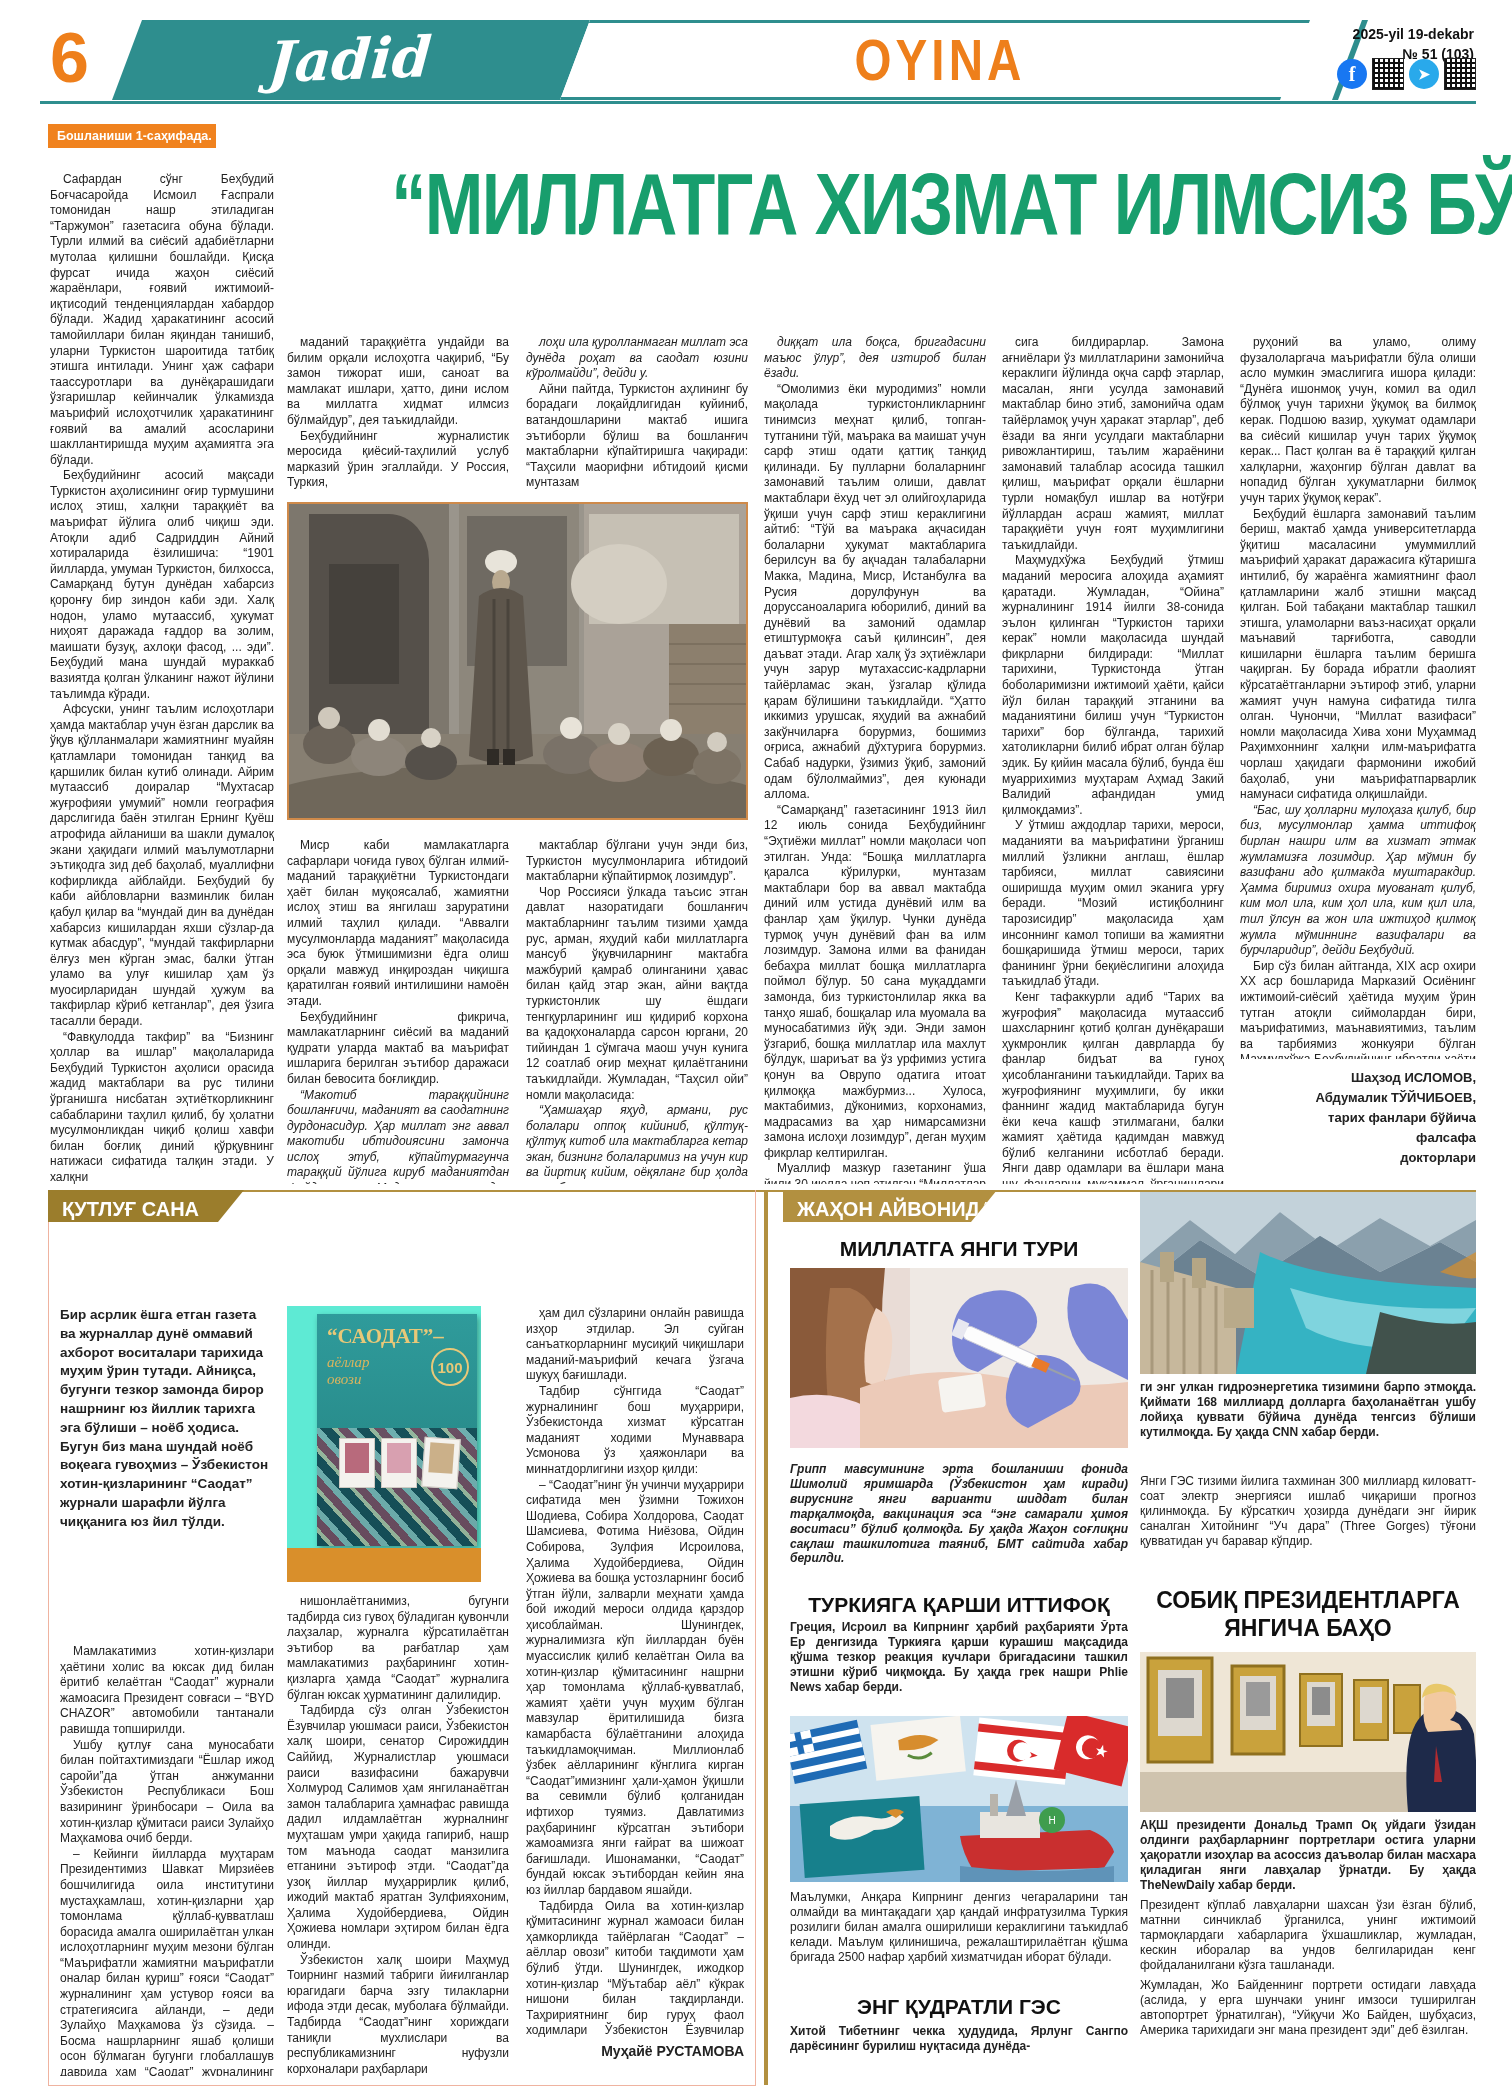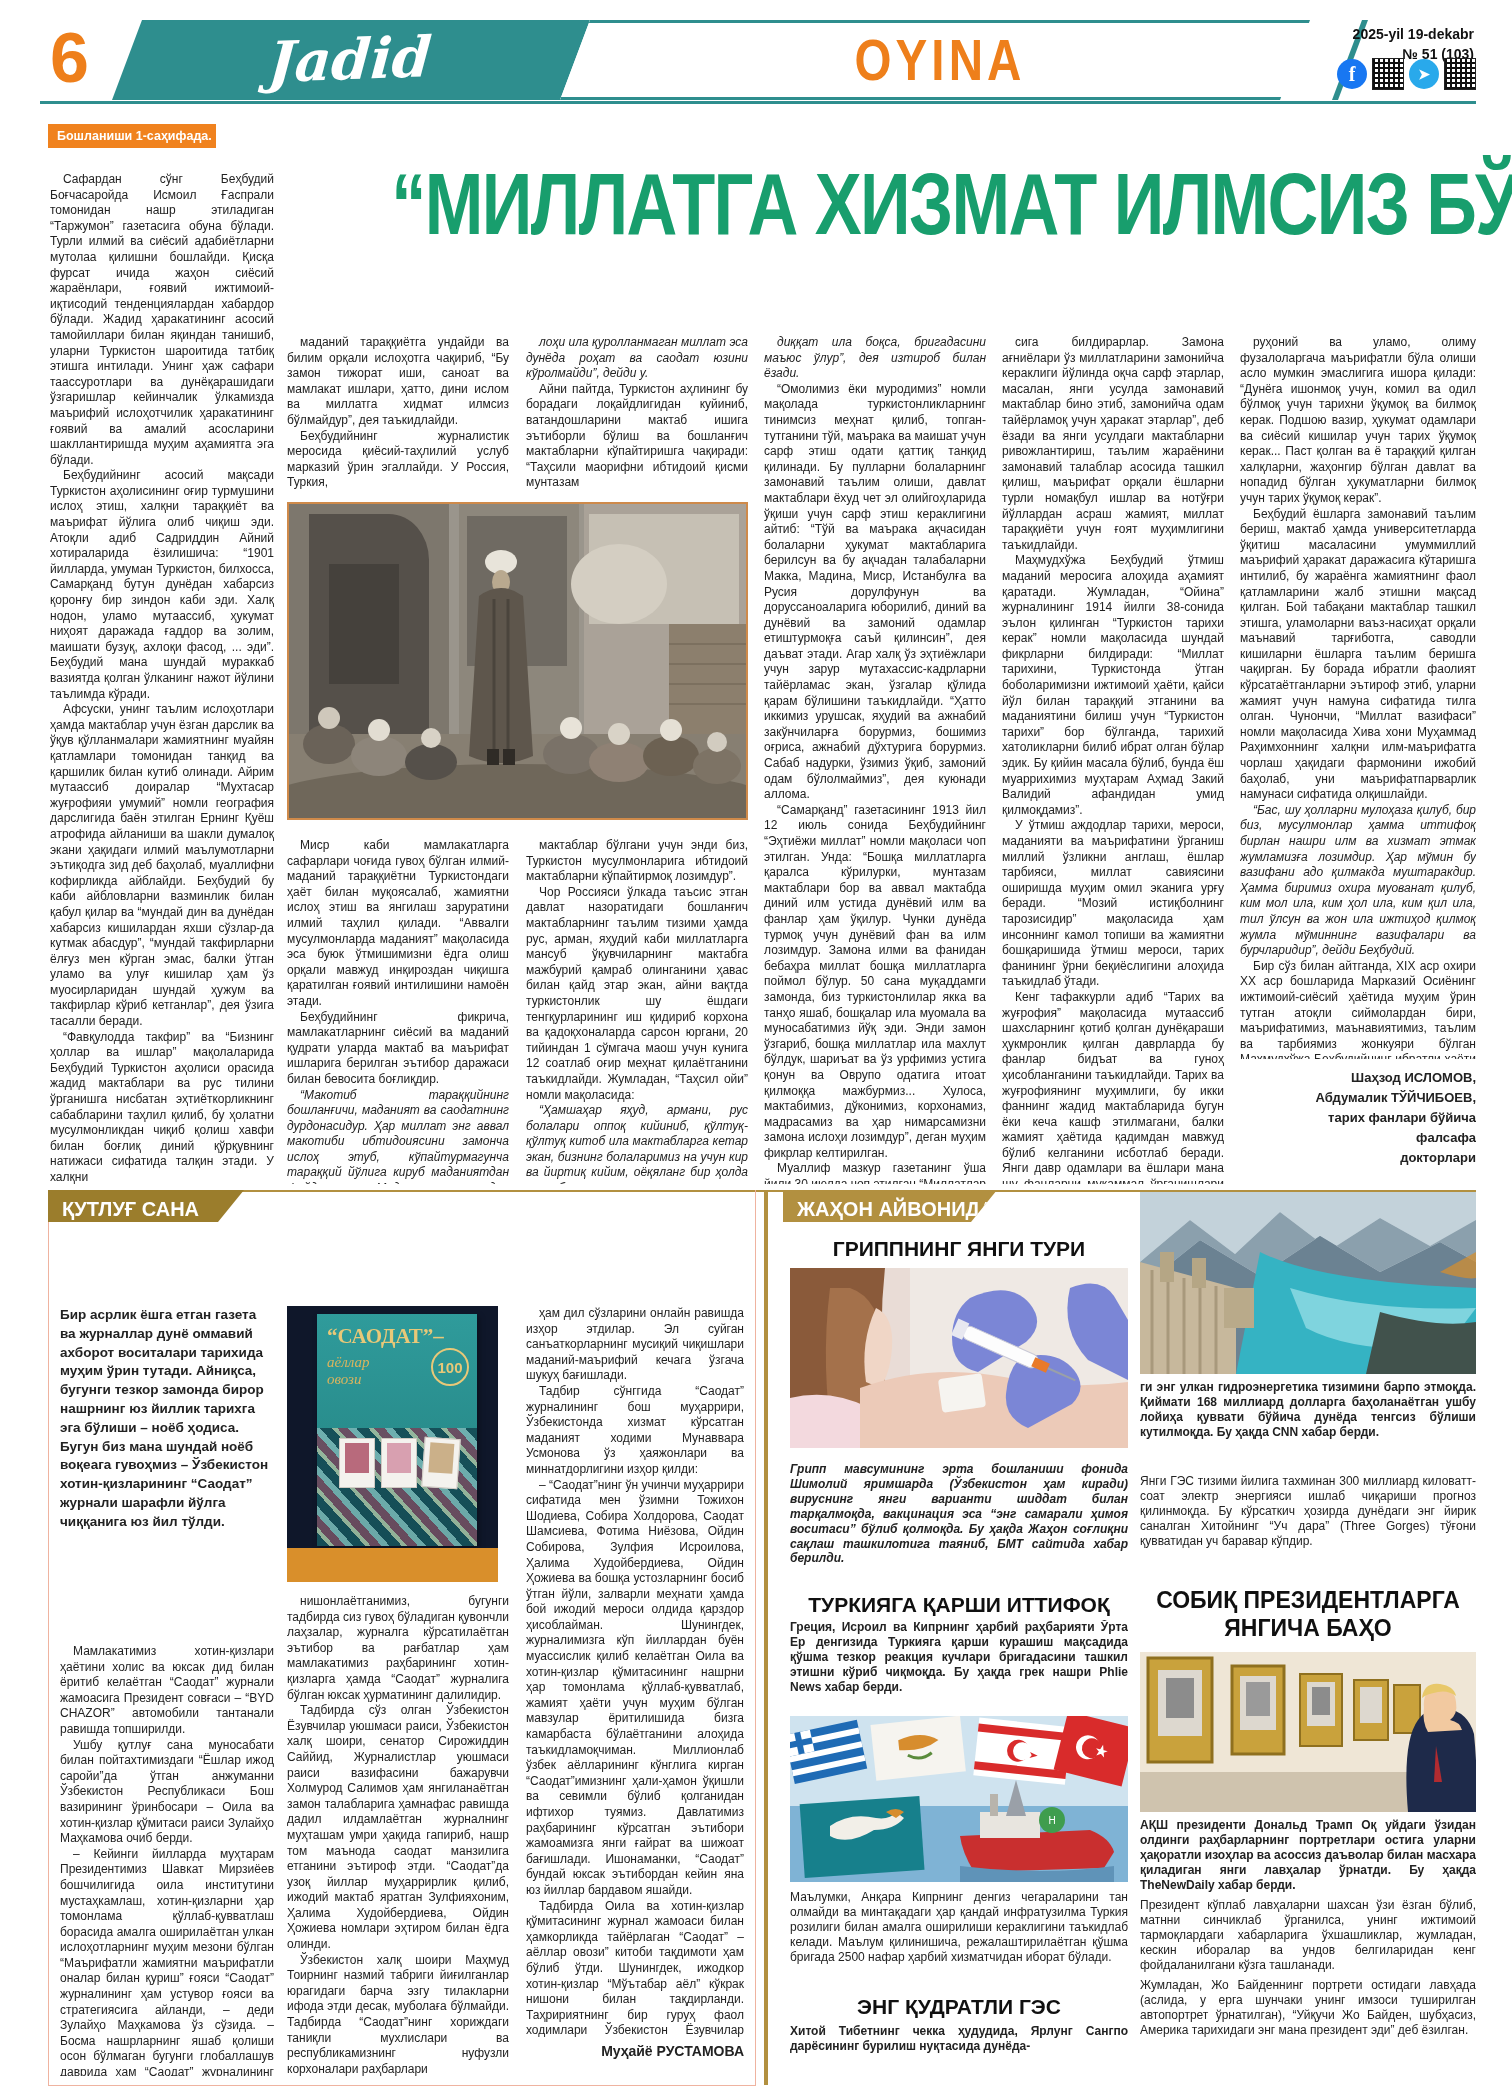--- a/index.html
+++ b/index.html
@@ -49,21 +49,21 @@
   .k-left{left:48px;top:1190px;width:196px;background:#9b7d2c;}
   .k-right{left:783px;top:1190px;width:214px;background:#b29040;}
   .saodat-box{position:absolute;left:48px;top:1190px;width:708px;height:896px;border:1px solid #efb3a0;border-top:none;box-sizing:border-box;}
   .gold-bar{position:absolute;left:764px;top:1190px;width:4px;height:895px;background:#b29040;}
   .saodat-title{position:absolute;left:60px;top:1218px;width:686px;text-align:center;color:#c8391c;
                 font-family:"Liberation Serif",serif;font-weight:bold;font-size:64px;line-height:72px;letter-spacing:1px;}
   .lead{font-weight:bold;text-align:left;font-size:13.5px;line-height:18.8px;}
   .wh{position:absolute;font-weight:800;font-size:21px;line-height:25px;text-align:center;color:#101010;}
   .wtext{position:absolute;overflow:hidden;text-align:justify;font-size:12px;line-height:14.9px;color:#222;}
   
-  .cover-wrap{position:absolute;left:287px;top:1306px;width:211px;height:276px;background:#0f172a;overflow:hidden;}
+  .cover-wrap{position:absolute;left:287px;top:1306px;width:194px;height:276px;background:#5eead4;overflow:hidden;}
   .cover{position:absolute;left:30px;top:8px;width:160px;height:232px;background:linear-gradient(#2f9b9b,#23807f);box-shadow:2px 3px 6px rgba(0,0,0,.35);}
   .cover-title{position:absolute;left:10px;top:10px;color:#e8c878;font-family:"Liberation Serif",serif;font-weight:bold;font-size:21px;}
   .cover-sub{position:absolute;left:10px;top:40px;color:#d9b45e;font-family:"Liberation Serif",serif;font-style:italic;font-size:15px;line-height:17px;width:80px;}
   .cover-badge{position:absolute;right:8px;top:34px;width:34px;height:34px;border-radius:50%;border:2px solid #e8c878;color:#e8c878;
                font-weight:bold;font-size:15px;display:flex;align-items:center;justify-content:center;}
   .cover-ikat{position:absolute;left:0;bottom:0;width:100%;height:118px;
       background:repeating-linear-gradient(48deg,rgba(16,60,72,.75) 0 9px,rgba(236,216,170,.55) 9px 13px,rgba(148,38,70,.6) 13px 21px,rgba(240,240,240,.35) 21px 27px);}
   .mini{position:absolute;bottom:58px;width:34px;height:48px;background:#f4f2ee;border:1px solid #cfcac2;}
   .mini i{display:block;margin:4px auto 0;width:24px;height:30px;}
   .m1{left:22px;} .m2{left:64px;} .m3{left:106px;transform:rotate(4deg);}
@@ -236,21 +236,21 @@
       <p class="para">Ўзбекистон халқ шоири Маҳмуд Тоирнинг назмий табриги йиғилганлар юрагидаги барча эзгу тилакларни ифода этди десак, муболаға бўлмайди. Тадбирда “Саодат”нинг хориждаги таниқли мухлислари ва республикамизнинг нуфузли корхоналари раҳбарлари</p>
     </div>
   <div class="col" style="left:526px;top:1306px;width:218px;height:732px;">
       <p class="para">ҳам дил сўзларини онлайн равишда изҳор этдилар. Эл суйган санъаткорларнинг мусиқий чиқишлари маданий-маърифий кечага ўзгача шукуҳ бағишлади.</p>
       <p class="para">Тадбир сўнггида “Саодат” журналининг бош муҳаррири, Ўзбекистонда хизмат кўрсатган маданият ходими Мунаввара Усмонова ўз ҳаяжонлари ва миннатдорлигини изҳор қилди:</p>
       <p class="para">– “Саодат”нинг ўн учинчи муҳаррири сифатида мен ўзимни Тожихон Шодиева, Собира Холдорова, Саодат Шамсиева, Фотима Ниёзова, Ойдин Собирова, Зулфия Исроилова, Ҳалима Худойбердиева, Ойдин Ҳожиева ва бошқа устозларнинг босиб ўтган йўли, залварли меҳнати ҳамда бой ижодий мероси олдида қарздор ҳисоблайман. Шунингдек, журналимизга кўп йиллардан буён муассислик қилиб келаётган Оила ва хотин-қизлар қўмитасининг нашрни ҳар томонлама қўллаб-қувватлаб, жамият ҳаёти учун муҳим бўлган мавзулар ёритилишида бизга камарбаста бўлаётганини алоҳида таъкидламоқчиман. Миллионлаб ўзбек аёлларининг кўнглига кирган “Саодат”имизнинг ҳали-ҳамон ўқишли ва севимли бўлиб қолганидан ифтихор туямиз. Давлатимиз раҳбарининг кўрсатган эътибори жамоамизга янги ғайрат ва шижоат бағишлади. Ишонаманки, “Саодат” бундай юксак эътибордан кейин яна юз йиллар бардавом яшайди.</p>
       <p class="para">Тадбирда Оила ва хотин-қизлар қўмитасининг журнал жамоаси билан ҳамкорликда тайёрлаган “Саодат” – аёллар овози” китоби тақдимоти ҳам бўлиб ўтди. Шунингдек, ижодкор хотин-қизлар “Мўътабар аёл” кўкрак нишони билан тақдирланди. Таҳририятнинг бир гуруҳ фаол ходимлари Ўзбекистон Ёзувчилар уюшмаси ҳамда Журналистлар уюшмаси аъзолигига қабул қилинди. “Саодат”нинг қутлуғ санаси катта байрамга айланиб кетди.</p>
     </div>
   <div class="col" style="left:526px;top:2044px;width:218px;height:26px;font-size:14px;text-align:right;font-weight:bold;">Муҳайё РУСТАМОВА</div>
 
-  <div class="wh" style="left:790px;top:1236px;width:338px;">ГРИППНИНГ ЯНГИ ТУРИ</div>
+  <div class="wh" style="left:790px;top:1236px;width:338px;">МИЛЛАТГА ЯНГИ ТУРИ</div>
 
   <div style="position:absolute;left:790px;top:1268px;width:338px;height:180px;overflow:hidden;">
     <svg width="338" height="180" viewBox="0 0 338 180" preserveAspectRatio="none">
       <rect width="338" height="180" fill="#efe9e4"></rect>
       <rect x="0" y="0" width="120" height="180" fill="#e9dcd6"></rect>
       <path d="M0 0 h95 q-10 90 10 180 h-105 z" fill="#8a5a3a"></path>
       <path d="M60 20 q30 10 34 60 q4 50 -10 100 l-40 0 q-14 -80 -4 -160 z" fill="#a4714b"></path>
       <path d="M86 40 q18 8 16 40 q-2 26 -12 40 l-14 -6 q-6 -40 10 -74z" fill="#f0d6c6"></path>
       <path d="M0 130 q40 -10 80 10 v40 h-80 z" fill="#f3d9de"></path>
       <path d="M70 120 q70 -26 150 -10 q60 12 118 4 v66 h-268 z" fill="#eccab8"></path>

